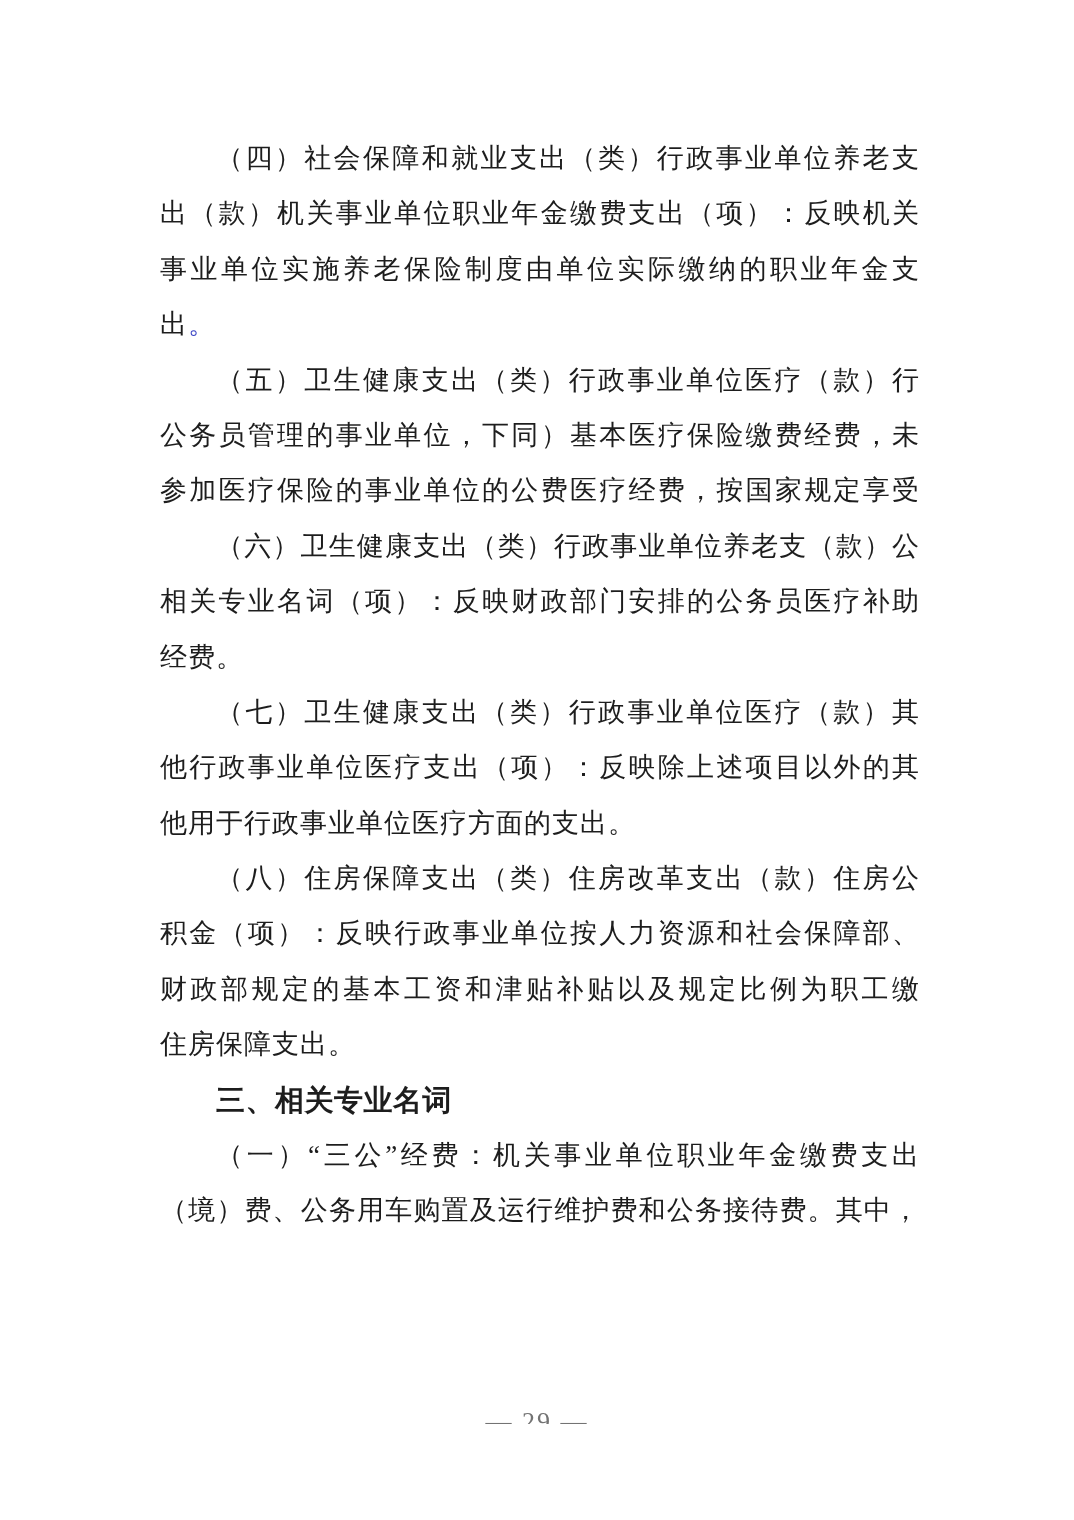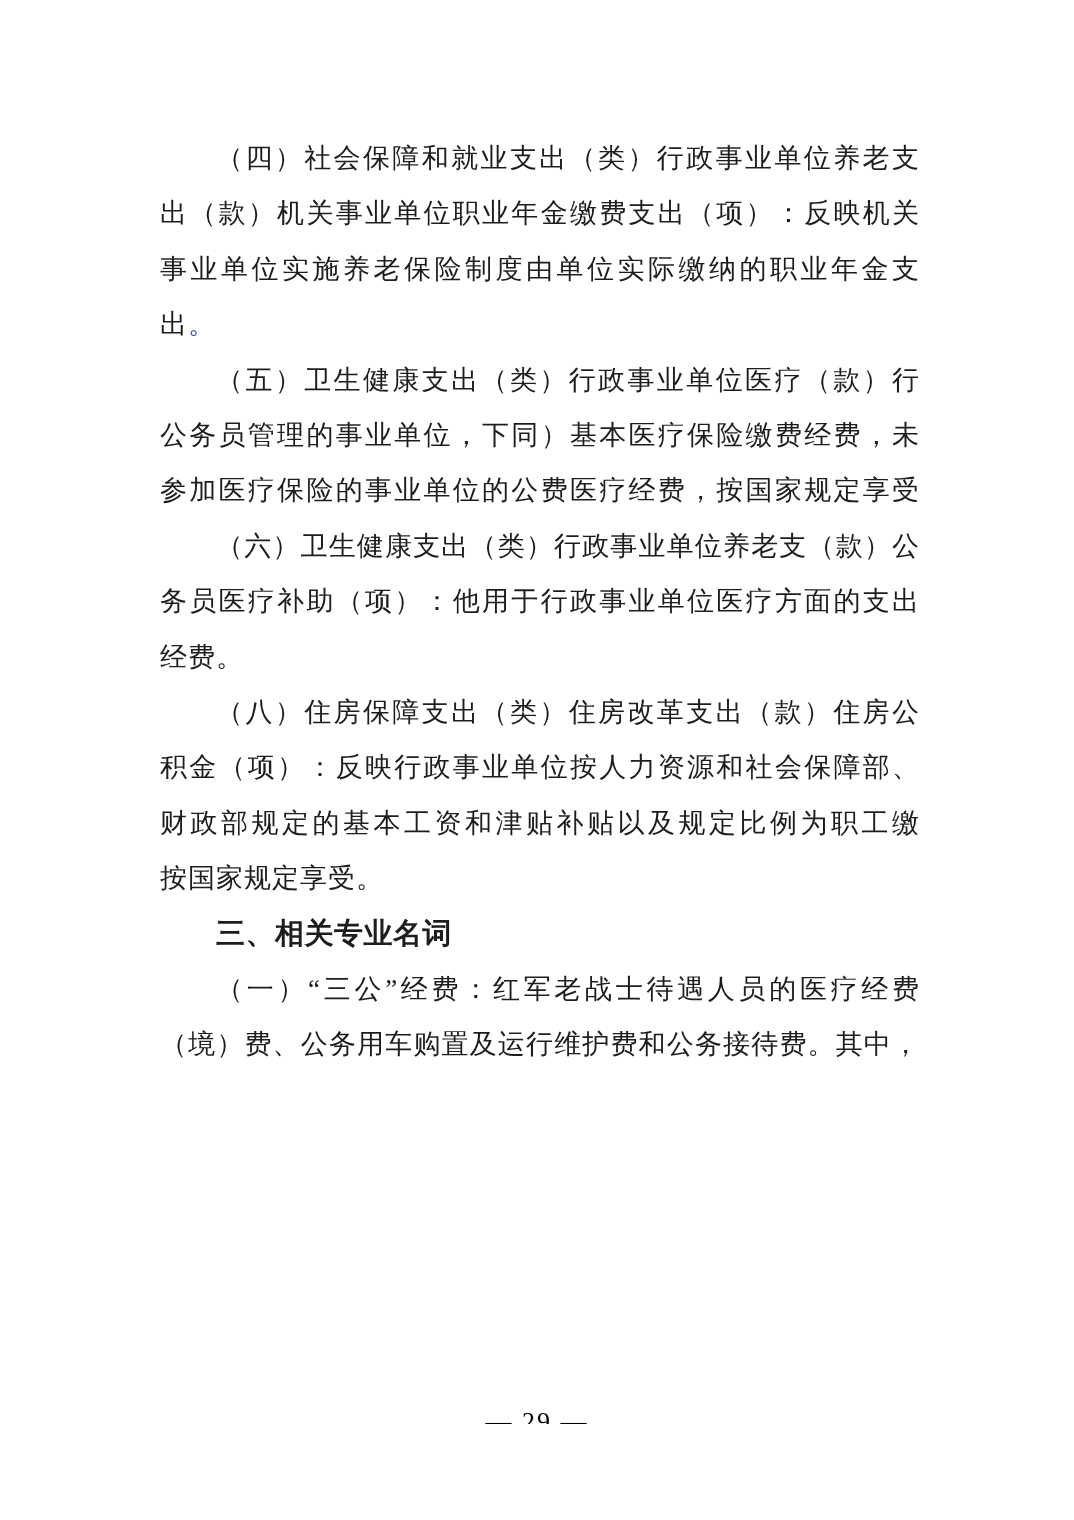--- a/index.html
+++ b/index.html
@@ -40,21 +40,21 @@
   .seg.bold { font-weight: 400; }
   .seg.blue { color: #3a44c4; }
   .page-footer {
     position: absolute;
     left: 0;
     top: 1402px;
     width: 1074px;
     text-align: center;
     font-size: 26px;
     letter-spacing: 2px;
-    color: #000000;
+    color: #737373;
     line-height: 40px;
   }
 </style>
 </head>
 <body>
 
 <div class="page">
   <main class="doc">
       <div class="para">
         <div class="line indent fill"><span class="seg">（四）社会保障和就业支出（类）行政事业单位养老支</span></div>
@@ -62,33 +62,38 @@
         <div class="line fill"><span class="seg">事业单位实施养老保险制度由单位实际缴纳的职业年金支</span></div>
         <div class="line last"><span class="seg">出</span><span class="seg blue">。</span></div>
       </div>
       <div class="para">
         <div class="line indent fill"><span class="seg">（五）卫生健康支出（类）行政事业单位医疗（款）行</span></div>
         <div class="line fill"><span class="seg">公务员管理的事业单位，下同）基本医疗保险缴费经费，未</span></div>
         <div class="line fill"><span class="seg">参加医疗保险的事业单位的公费医疗经费，按国家规定享受</span></div>
       </div>
       <div class="para">
         <div class="line indent fill"><span class="seg">（六）卫生健康支出（类）行政事业单位养老支（款）公</span></div>
-        <div class="line fill"><span class="seg">务员医疗补助（项）：他用于行政事业单位医疗方面的支出</span></div>
+        <div class="line fill"><span class="seg">相关专业名词（项）：反映财政部门安排的公务员医疗补助</span></div>
         <div class="line last"><span class="seg">经费。</span></div>
+      </div>
+      <div class="para">
+        <div class="line indent fill"><span class="seg">（七）卫生健康支出（类）行政事业单位医疗（款）其</span></div>
+        <div class="line fill"><span class="seg">他行政事业单位医疗支出（项）：反映除上述项目以外的其</span></div>
+        <div class="line last"><span class="seg">他用于行政事业单位医疗方面的支出。</span></div>
       </div>
       <div class="para">
         <div class="line indent fill"><span class="seg">（八）住房保障支出（类）住房改革支出（款）住房公</span></div>
         <div class="line fill"><span class="seg">积金（项）：反映行政事业单位按人力资源和社会保障部、</span></div>
         <div class="line fill"><span class="seg">财政部规定的基本工资和津贴补贴以及规定比例为职工缴</span></div>
-        <div class="line last"><span class="seg">按国家规定享受。</span></div>
+        <div class="line last"><span class="seg">住房保障支出。</span></div>
       </div>
       <div class="para heading">
         <div class="line indent last"><span class="seg">三、相关专业名词</span></div>
       </div>
       <div class="para">
-        <div class="line indent fill"><span class="seg bold">（一）“三公”经费：</span><span class="seg">红军老战士待遇人员的医疗经费</span></div>
+        <div class="line indent fill"><span class="seg bold">（一）“三公”经费：</span><span class="seg">机关事业单位职业年金缴费支出</span></div>
         <div class="line fill"><span class="seg">（境）费、公务用车购置及运行维护费和公务接待费。其中，</span></div>
       </div>
     </main>
   <footer class="page-footer">
     <span>— 29 —</span>
   </footer>
 </div>
 
 </body></html>

